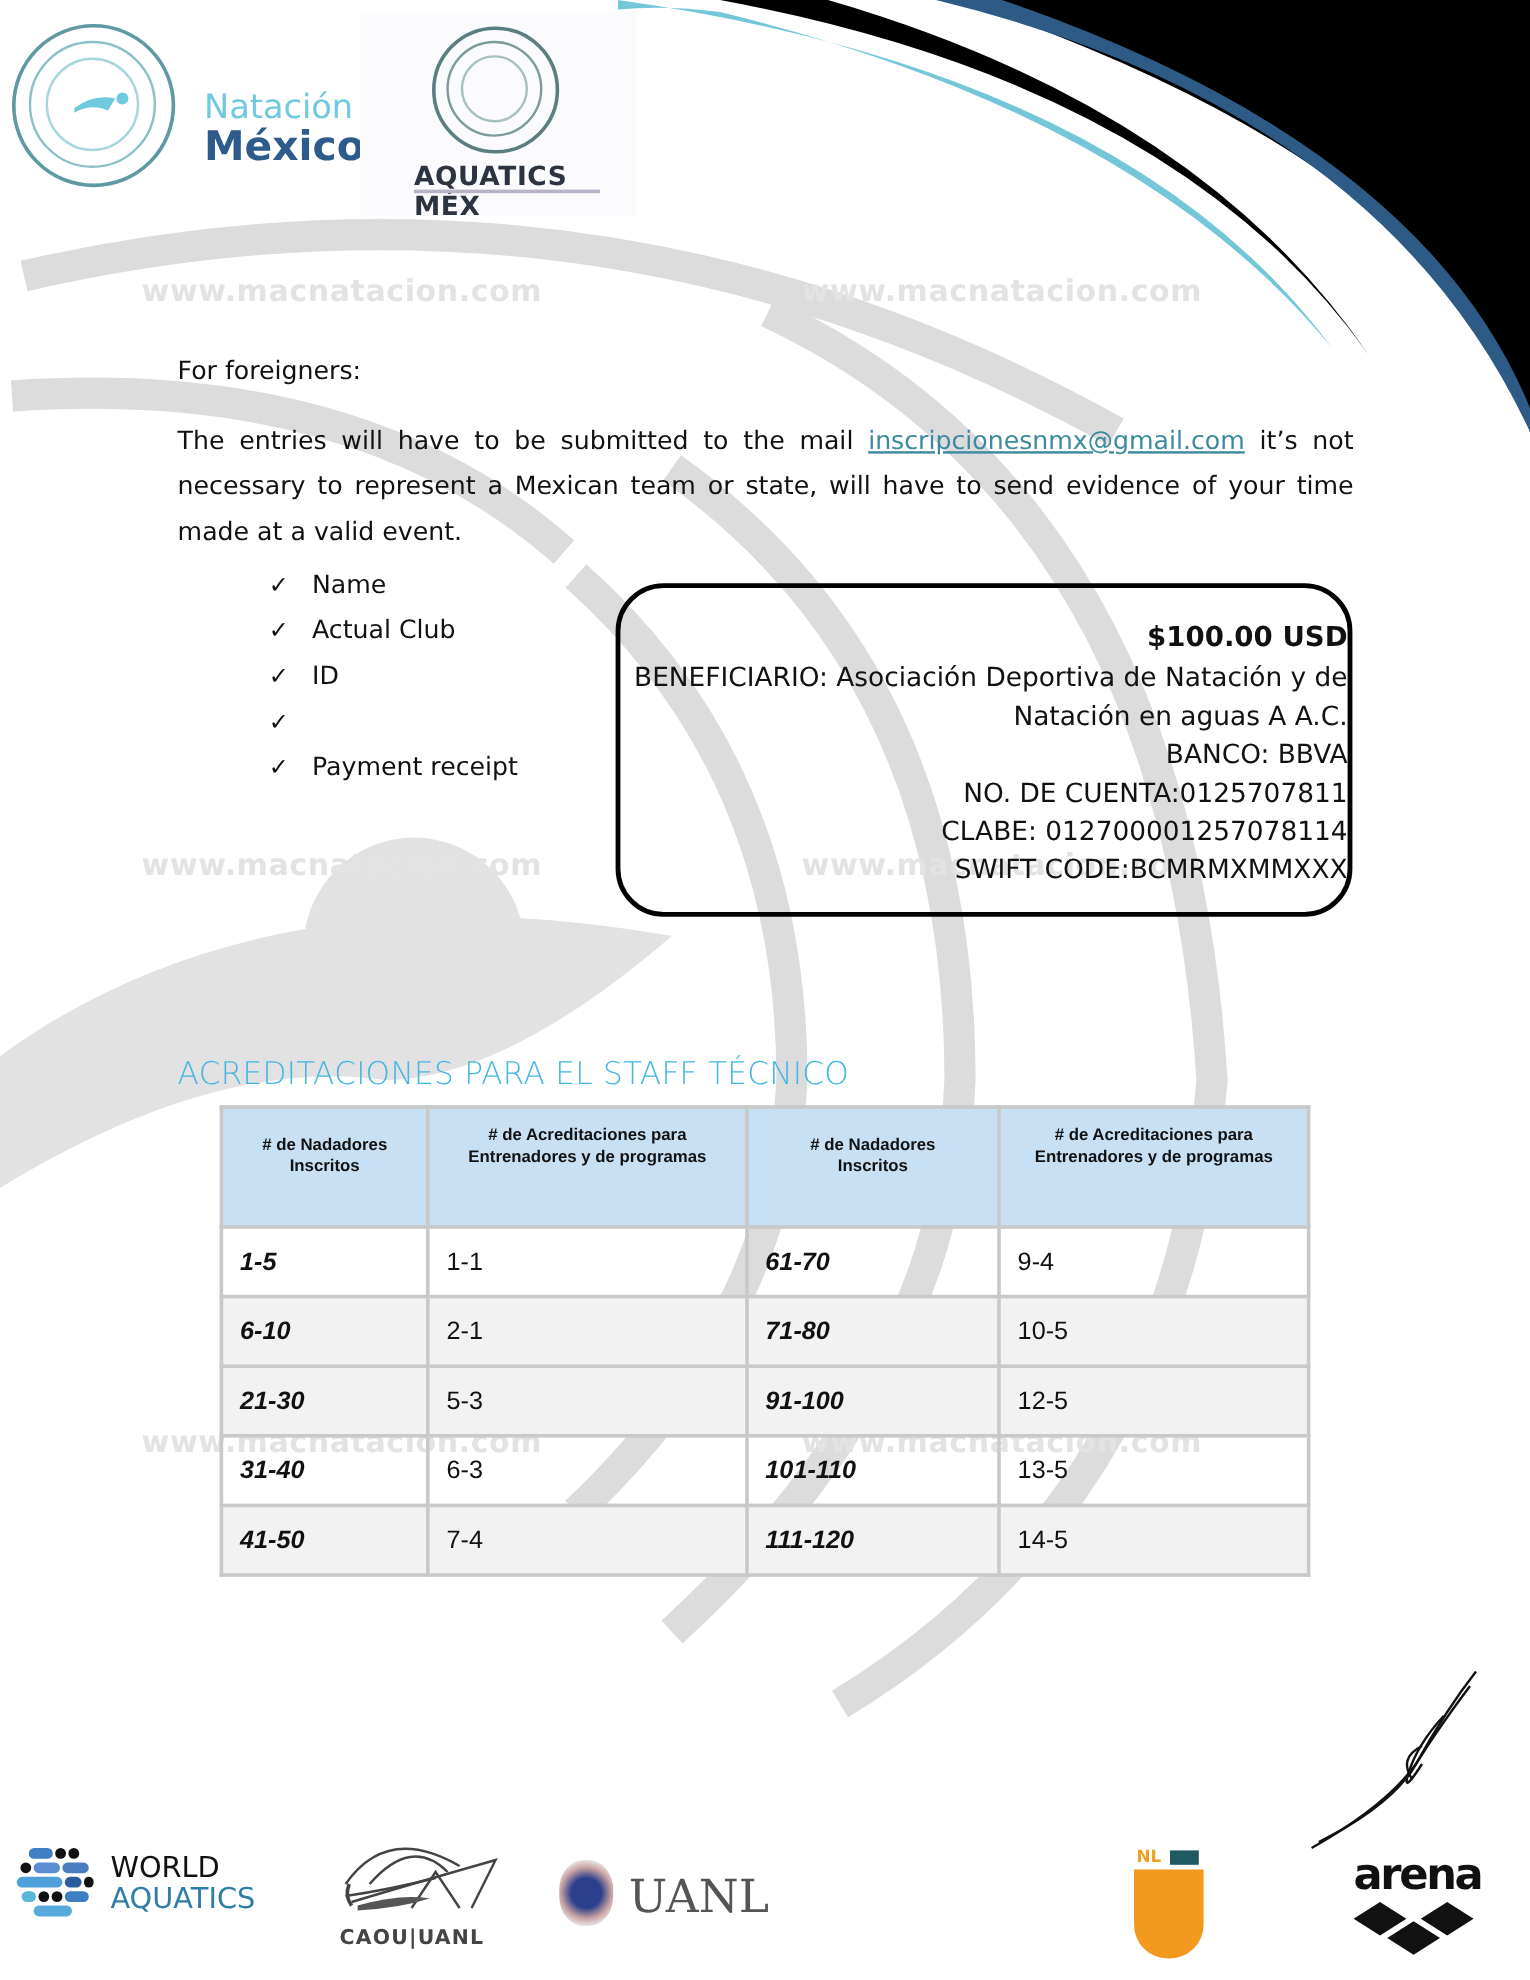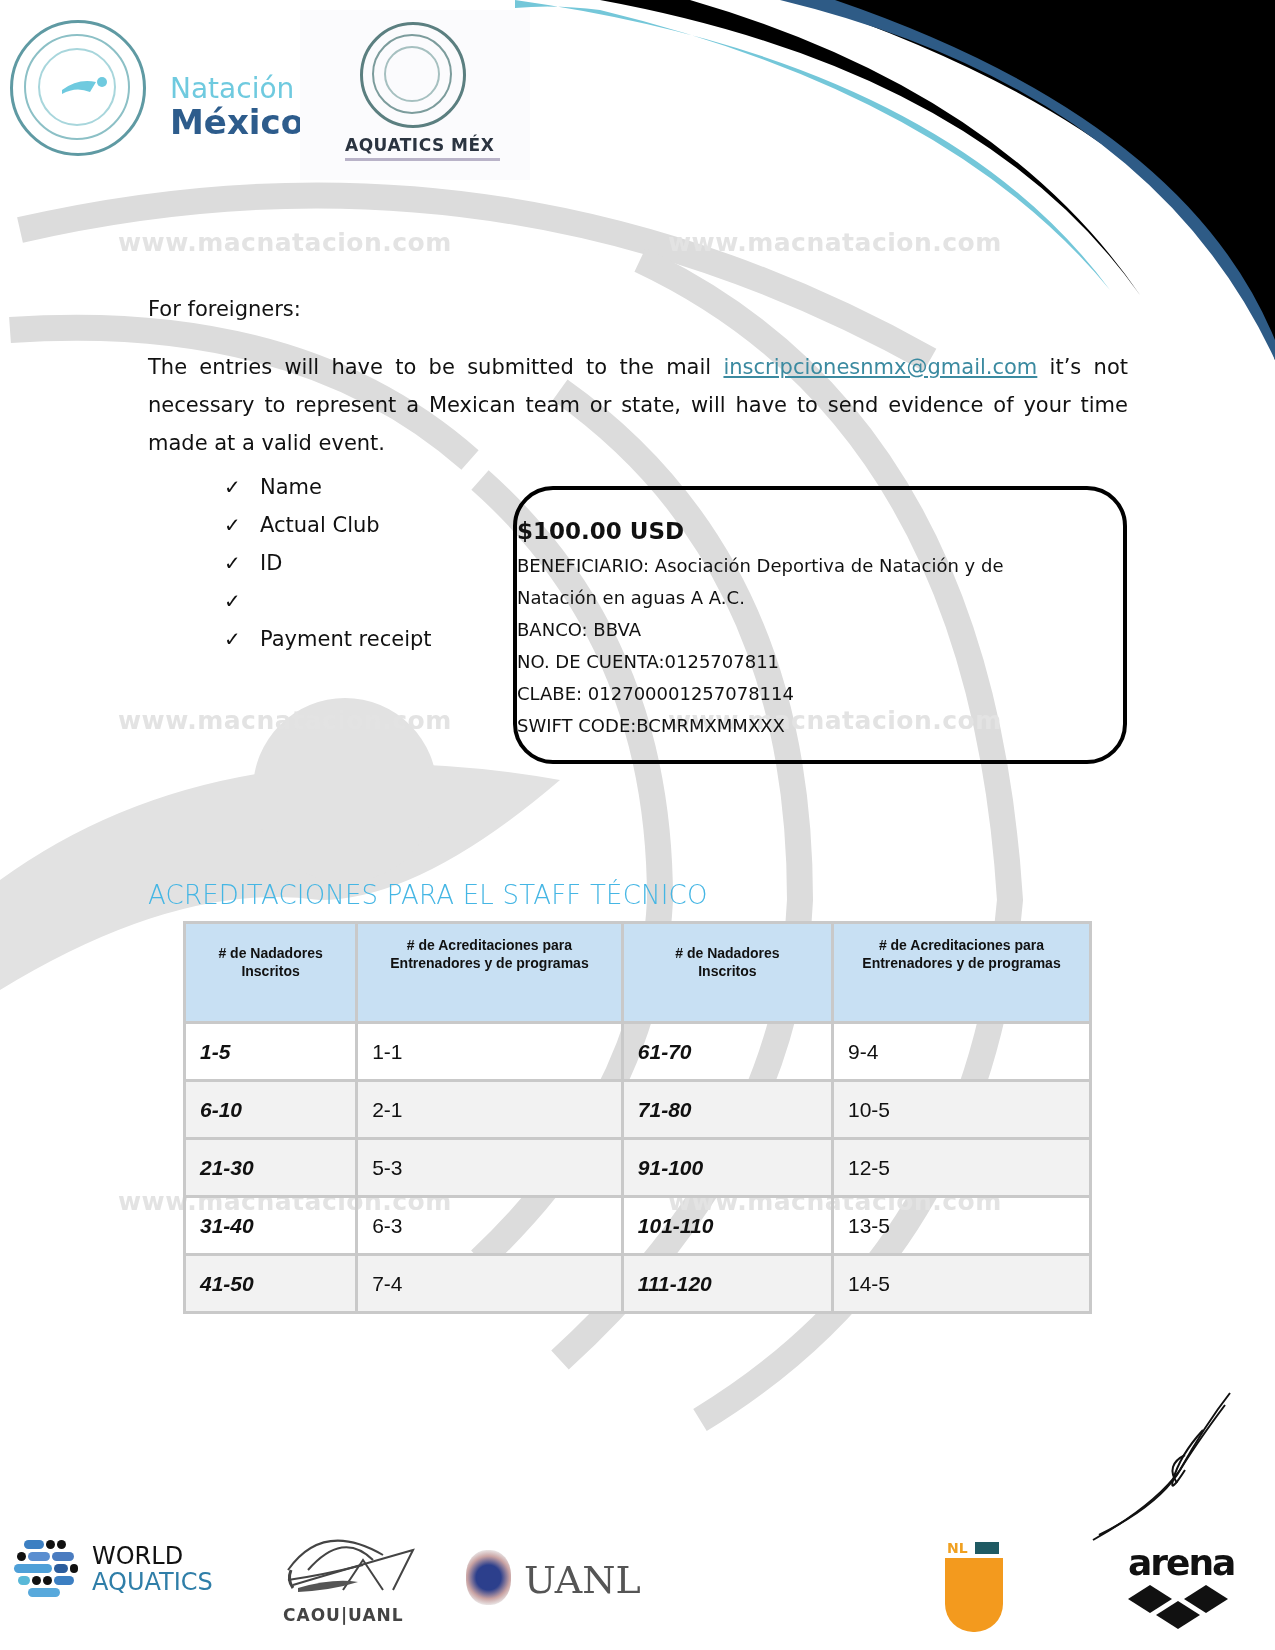--- a/index.html
+++ b/index.html
@@ -14,38 +14,38 @@
     position: absolute; font-family: "DejaVu Sans", sans-serif; font-weight: bold;
     font-size: 25px; color: #e3e3e3; letter-spacing: 0.5px;
   }
   .header-art { position: absolute; top: 0; right: 0; }
   .logo-nm { position: absolute; left: 10px; top: 20px; width: 290px; height: 140px; }
   .logo-nm .ring { position: absolute; border-radius: 50%; border: 3px solid #6aa7b0; }
   .logo-nm .t1 { position: absolute; left: 160px; top: 52px; font-size: 28px; color: #6fcadf; font-family: "DejaVu Sans", sans-serif; }
   .logo-nm .t2 { position: absolute; left: 160px; top: 82px; font-size: 34px; color: #2d5c8c; font-family: "DejaVu Sans", sans-serif; font-weight: bold; }
   .logo-am { position: absolute; left: 300px; top: 10px; width: 230px; height: 170px; background: #fbfbfd; }
   .logo-am .ring { position: absolute; border-radius: 50%; border: 2px solid #7c9c9c; }
-  .logo-am .t { position: absolute; left: 45px; top: 125px; font-size: 17px; font-weight: bold; color: #2b3440; letter-spacing: 0.5px; }
+  .logo-am .t { position: absolute; left: 45px; top: 125px; font-size: 22px; font-weight: bold; color: #2b3440; letter-spacing: 0.5px; }
   .logo-am .sub { position: absolute; left: 45px; top: 148px; width: 155px; height: 3px; background: #b9b3c8; }
 
   .content { position: absolute; left: 148px; top: 290px; width: 980px; font-family: "DejaVu Sans", sans-serif; }
   .p { font-size: 21px; line-height: 38px; color: #111; margin: 0; }
   .p.justify { text-align: justify; text-align-last: left; }
   .email { color: #3b8aa0; text-decoration: underline; }
   .checklist { position: absolute; left: 224px; top: 468px; list-style: none; margin: 0; padding: 0; }
   .checklist li { font-size: 21px; height: 38px; line-height: 38px; display: flex; align-items: center; }
   .checklist .chk { width: 36px; font-size: 20px; }
 
   .paybox {
     position: absolute; left: 513px; top: 486px; width: 614px; height: 278px;
-    border: 4px solid #000; border-radius: 40px; box-sizing: border-box; text-align: left;
+    border: 4px solid #000; border-radius: 40px; box-sizing: border-box; text-align: right;
     font-family: "DejaVu Sans", sans-serif;
   }
   .paybox .amt { font-size: 23px; font-weight: bold; margin-top: 28px; height: 32px; }
-  .paybox .ln { font-size: 18px; line-height: 32px; }
+  .paybox .ln { font-size: 22px; line-height: 32px; }
 
   .section-title { position: absolute; left: 148px; top: 880px; font-size: 26px; color: #45b6e4; font-family: "DejaVu Sans", sans-serif; font-weight: 300; letter-spacing: 0.2px; }
 
   table.acc {
     position: absolute; left: 183px; top: 921px; width: 909px; border-collapse: collapse;
     font-family: "Liberation Sans", sans-serif;
   }
   table.acc th, table.acc td { border: 3px solid #c9c9c9; }
   table.acc th {
     background: #c8e0f3; font-size: 14px; font-weight: bold; height: 84px; vertical-align: top;

